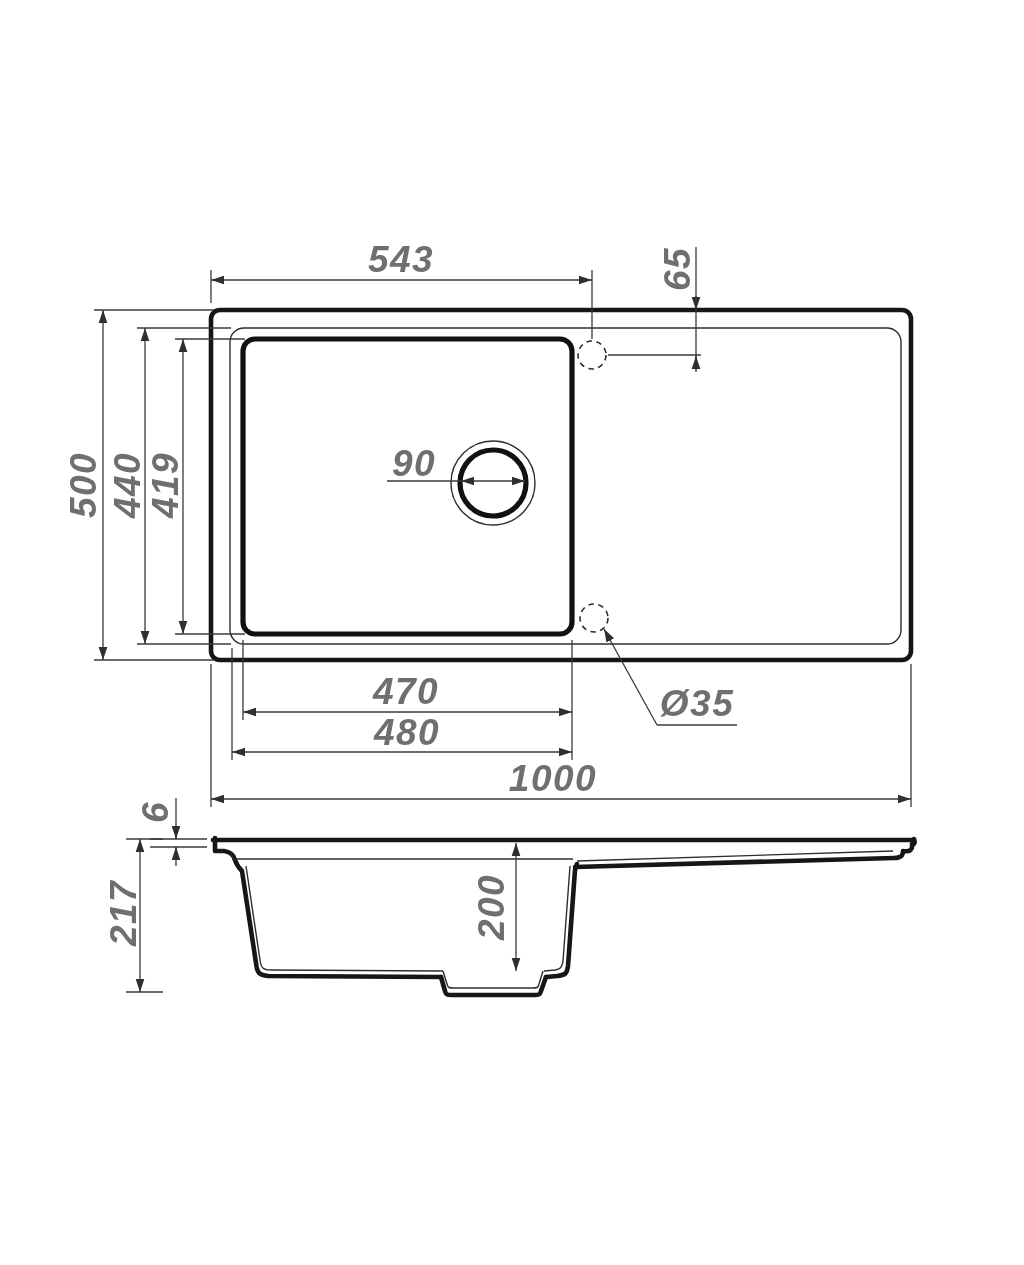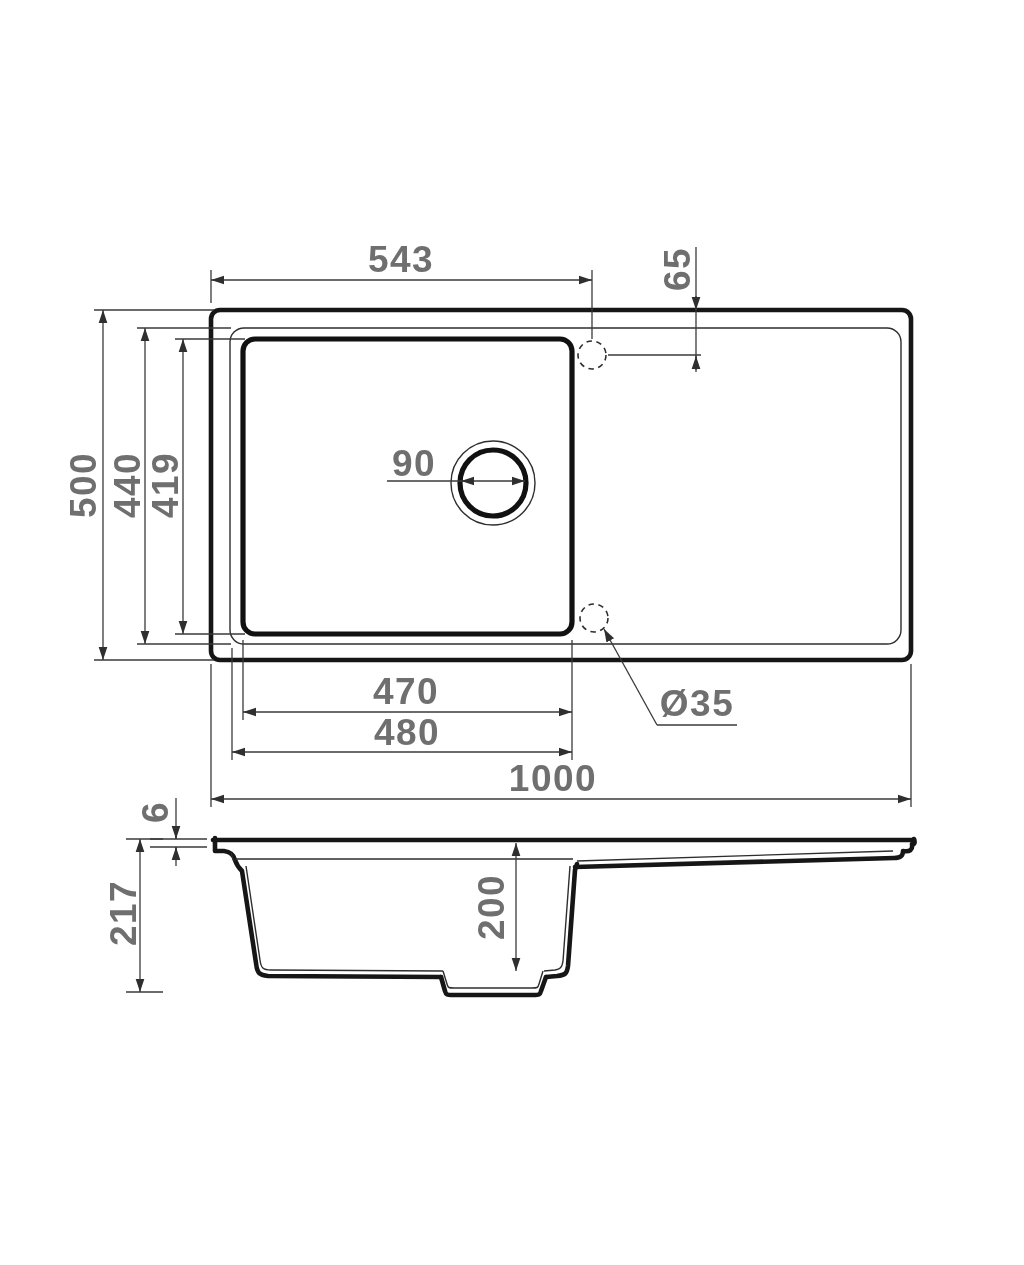--- a/index.html
+++ b/index.html
@@ -6,20 +6,21 @@
     margin: 0;
     padding: 0;
     background: #ffffff;
   }
   .page {
     position: relative;
     width: 1024px;
     height: 1265px;
     background: #ffffff;
     overflow: hidden;
+    font-style: italic;
   }
   svg { display: block; }
   .thick  { stroke: #161616; stroke-width: 4.6; fill: none; stroke-linecap: round; stroke-linejoin: round; }
   .thick2 { stroke: #111111; stroke-width: 5.2; fill: none; stroke-linejoin: round; }
   .thin   { stroke: #2e2e2e; stroke-width: 1.4; fill: none; stroke-linejoin: round; }
   .dash   { stroke: #2e2e2e; stroke-width: 1.6; fill: none; stroke-dasharray: 5.5 4.5; }
   .dim    { stroke: #3a3a3a; stroke-width: 1.3; fill: none; }
   .lbl {
     font-family: "Liberation Sans", sans-serif;
     font-weight: 700;

